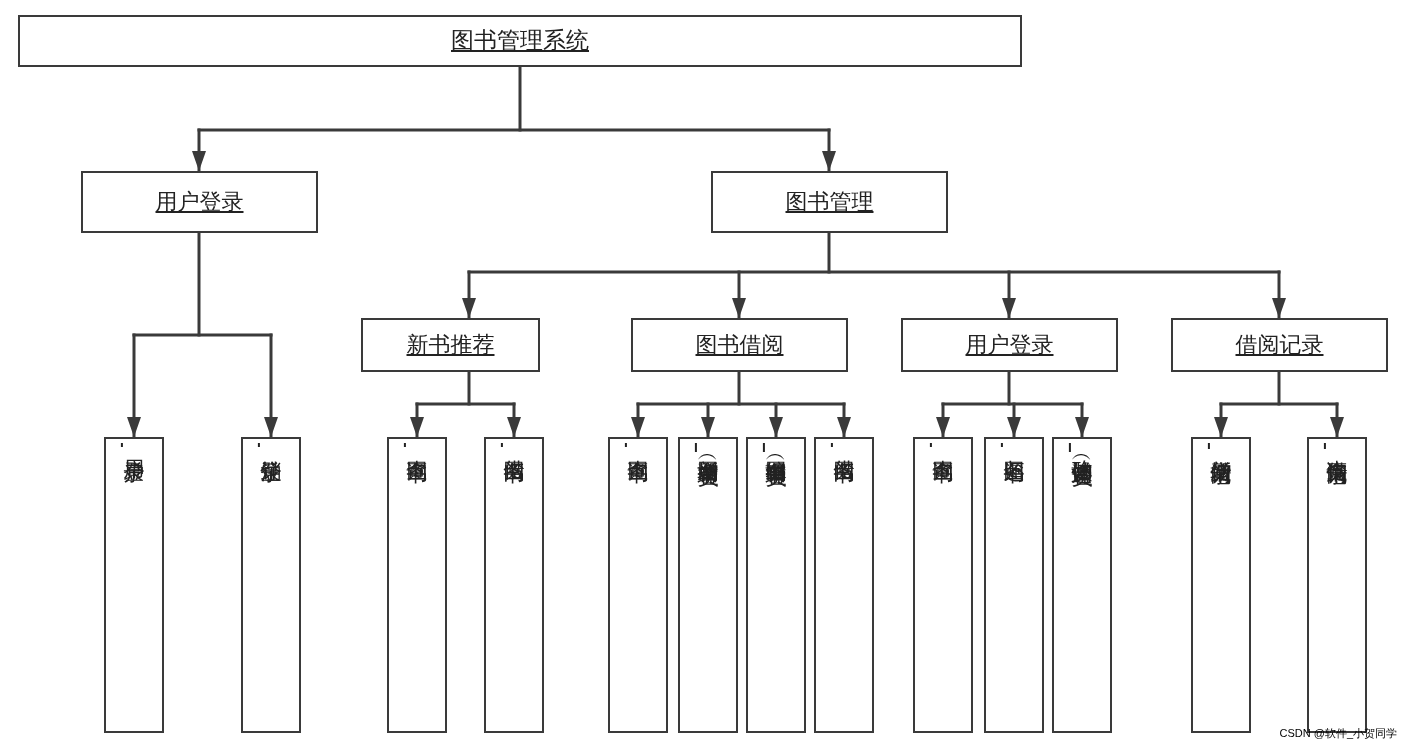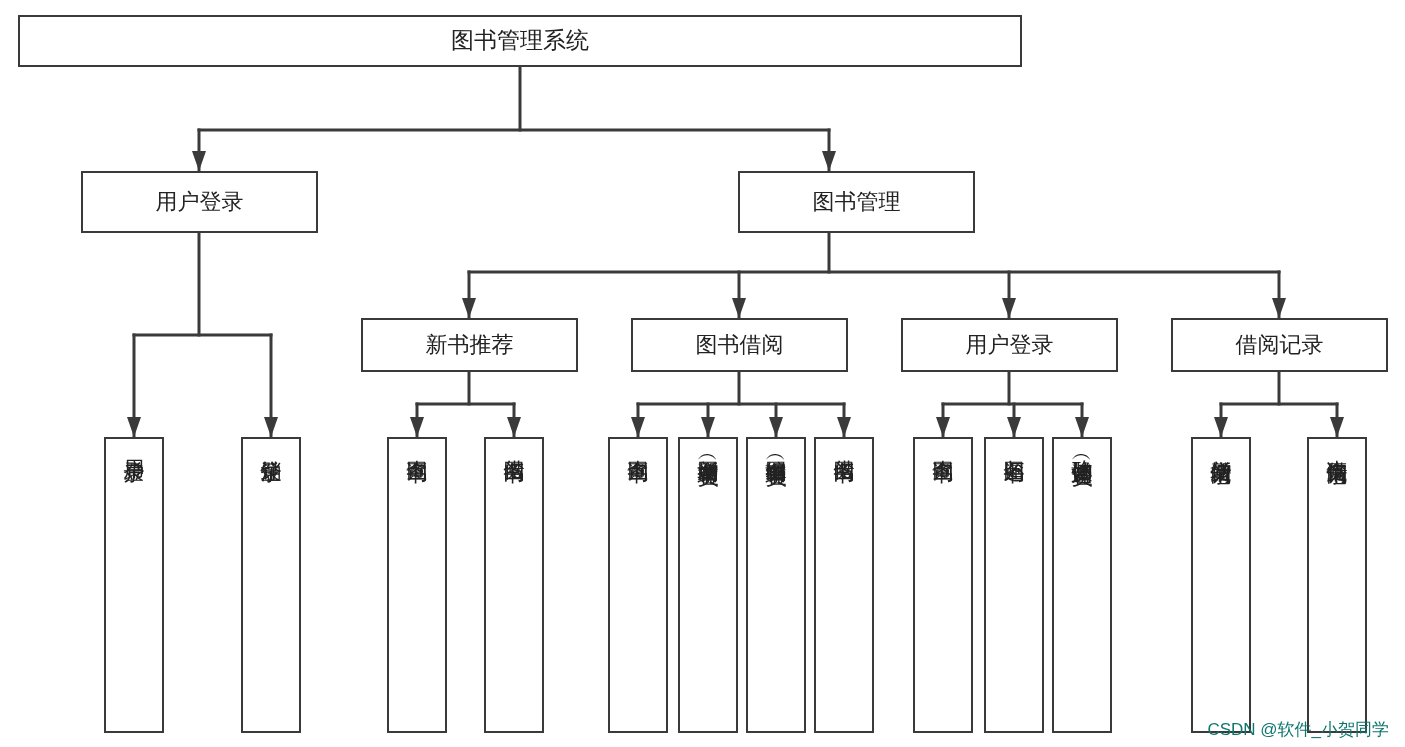--- a/index.html
+++ b/index.html
@@ -29,20 +29,21 @@
   }
   .node {
     position: absolute;
     box-sizing: border-box;
     background: #ffffff;
     border: 2px solid #3a3a3a;
     display: flex;
     align-items: center;
     justify-content: center;
     color: #222222;
+    text-decoration: underline;
   }
   .node .label {
     display: block;
     text-align: center;
     line-height: 1.02;
     letter-spacing: 0px;
   }
   .node.horizontal .label {
     writing-mode: horizontal-tb;
     font-size: 22px;
@@ -56,24 +57,24 @@
     writing-mode: vertical-rl;
     text-orientation: upright;
     font-size: 21px;
     line-height: 1.04;
     letter-spacing: 1px;
     white-space: nowrap;
   }
   .node.root .label { font-size: 23px; }
   .watermark {
     position: absolute;
-    right: 16px;
+    right: 8px;
     bottom: 6px;
-    font-size: 17px;
-    color: #0f766e;
+    font-size: 11px;
+    color: #000000;
     white-space: nowrap;
     user-select: none;
   }
 </style>
 </head>
 <body>
 
 <div id="diagram-root">
 
   <svg class="edges" id="edges-svg" viewBox="0 0 1405 747" xmlns="http://www.w3.org/2000/svg">
@@ -131,24 +132,24 @@
       <polygon points="1330,417 1344,417 1337,437" fill="#3a3a3a"></polygon>
     </svg>
 
   <div id="nodes-layer">
       <div class="node horizontal root" style="left: 18px; top: 15px; width: 1004px; height: 52px; border-color: rgb(58, 58, 58);">
         <span class="label">图书管理系统</span>
       </div>
       <div class="node horizontal" style="left: 81px; top: 171px; width: 237px; height: 62px; border-color: rgb(58, 58, 58);">
         <span class="label">用户登录</span>
       </div>
-      <div class="node horizontal" style="left: 711px; top: 171px; width: 237px; height: 62px; border-color: rgb(58, 58, 58); margin-left: 27px;">
+      <div class="node horizontal" style="left: 711px; top: 171px; width: 237px; height: 62px; border-color: rgb(58, 58, 58);">
         <span class="label">图书管理</span>
       </div>
-      <div class="node horizontal" style="left: 361px; top: 318px; width: 217px; height: 54px; border-color: rgb(58, 58, 58);">
+      <div class="node horizontal" style="left: 361px; top: 318px; width: 179px; height: 54px; border-color: rgb(58, 58, 58);">
         <span class="label">新书推荐</span>
       </div>
       <div class="node horizontal" style="left: 631px; top: 318px; width: 217px; height: 54px; border-color: rgb(58, 58, 58); align-items: center;">
         <span class="label">图书借阅</span>
       </div>
       <div class="node horizontal" style="left: 901px; top: 318px; width: 217px; height: 54px; border-color: rgb(58, 58, 58);">
         <span class="label">用户登录</span>
       </div>
       <div class="node horizontal" style="left: 1171px; top: 318px; width: 217px; height: 54px; border-color: rgb(58, 58, 58); align-items: center;">
         <span class="label">借阅记录</span>

